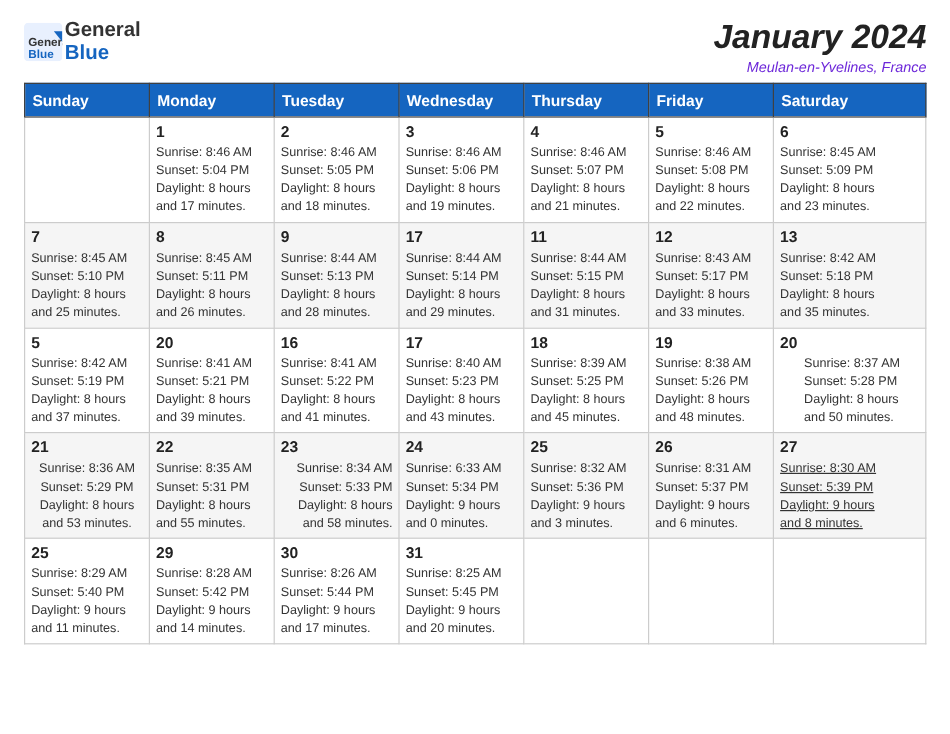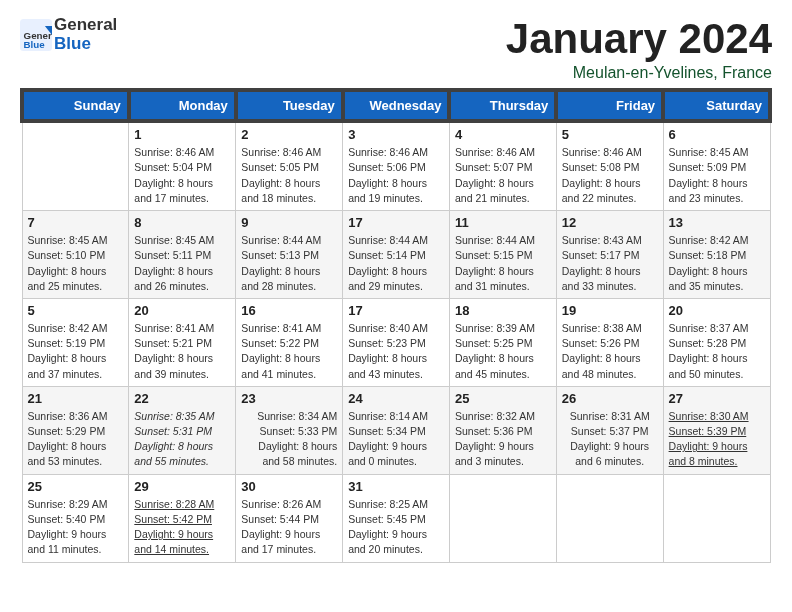--- a/index.html
+++ b/index.html
@@ -27,43 +27,45 @@
     }
     .logo-icon {
       width: 32px;
       height: 32px;
       margin-right: 2px;
     }
     .title-block {
       text-align: right;
     }
     .month-title {
-      font-size: 42px;
+      font-size: 28px;
       font-weight: bold;
       color: #222;
       line-height: 1.1;
+      font-style: italic;
     }
     .location {
-      font-size: 16px;
-      color: #14532d;
+      font-size: 12px;
+      color: #6d28d9;
       margin-top: 2px;
+      font-style: italic;
     }
     table {
       width: 100%;
       border-collapse: collapse;
       margin-top: 6px;
     }
     thead tr th {
       background-color: #1565c0;
       color: #fff;
       font-size: 13px;
       font-weight: bold;
       padding: 6px 6px;
-      text-align: right;
-      border: 4px solid #404040;
+      text-align: left;
+      border: 1px solid #404040;
     }
     tbody tr td {
       border: 1px solid #ccc;
       vertical-align: top;
       padding: 4px 5px;
       font-size: 11px;
       color: #222;
       min-width: 90px;
       height: 80px;
       background: #fff;
@@ -258,65 +260,65 @@
           </td>
           <td>
             <span class="day-num">19</span>
             <div class="day-info" style="white-space: pre-line;">Sunrise: 8:38 AM
 Sunset: 5:26 PM
 Daylight: 8 hours
 and 48 minutes.</div>
           </td>
           <td>
             <span class="day-num">20</span>
-            <div class="day-info" style="white-space: pre-line;">Sunrise: 8:37 AM
+            <div class="day-info" style="white-space: pre-line; margin-left: 20px;">Sunrise: 8:37 AM
 Sunset: 5:28 PM
 Daylight: 8 hours
 and 50 minutes.</div>
           </td>
         </tr>
         <tr>
           <td>
             <span class="day-num">21</span>
-            <div class="day-info" style="white-space: pre-line;">Sunrise: 8:36 AM
+            <div class="day-info" style="white-space: pre-line; text-align: center;">Sunrise: 8:36 AM
 Sunset: 5:29 PM
 Daylight: 8 hours
 and 53 minutes.</div>
           </td>
           <td>
             <span class="day-num">22</span>
-            <div class="day-info" style="white-space: pre-line; font-style: italic;">Sunrise: 8:35 AM
+            <div class="day-info" style="white-space: pre-line;">Sunrise: 8:35 AM
 Sunset: 5:31 PM
 Daylight: 8 hours
 and 55 minutes.</div>
           </td>
           <td>
             <span class="day-num">23</span>
             <div class="day-info" style="white-space: pre-line; text-align: right;">Sunrise: 8:34 AM
 Sunset: 5:33 PM
 Daylight: 8 hours
 and 58 minutes.</div>
           </td>
           <td>
             <span class="day-num">24</span>
-            <div class="day-info" style="white-space: pre-line;">Sunrise: 8:14 AM
+            <div class="day-info" style="white-space: pre-line;">Sunrise: 6:33 AM
 Sunset: 5:34 PM
 Daylight: 9 hours
 and 0 minutes.</div>
           </td>
           <td>
             <span class="day-num">25</span>
             <div class="day-info" style="white-space: pre-line;">Sunrise: 8:32 AM
 Sunset: 5:36 PM
 Daylight: 9 hours
 and 3 minutes.</div>
           </td>
           <td>
             <span class="day-num">26</span>
-            <div class="day-info" style="white-space: pre-line; text-align: center;">Sunrise: 8:31 AM
+            <div class="day-info" style="white-space: pre-line;">Sunrise: 8:31 AM
 Sunset: 5:37 PM
 Daylight: 9 hours
 and 6 minutes.</div>
           </td>
           <td>
             <span class="day-num">27</span>
             <div class="day-info" style="white-space: pre-line; text-decoration: underline;">Sunrise: 8:30 AM
 Sunset: 5:39 PM
 Daylight: 9 hours
 and 8 minutes.</div>
@@ -325,21 +327,21 @@
         <tr>
           <td>
             <span class="day-num">25</span>
             <div class="day-info" style="white-space: pre-line;">Sunrise: 8:29 AM
 Sunset: 5:40 PM
 Daylight: 9 hours
 and 11 minutes.</div>
           </td>
           <td>
             <span class="day-num">29</span>
-            <div class="day-info" style="white-space: pre-line; text-decoration: underline;">Sunrise: 8:28 AM
+            <div class="day-info" style="white-space: pre-line;">Sunrise: 8:28 AM
 Sunset: 5:42 PM
 Daylight: 9 hours
 and 14 minutes.</div>
           </td>
           <td>
             <span class="day-num">30</span>
             <div class="day-info" style="white-space: pre-line;">Sunrise: 8:26 AM
 Sunset: 5:44 PM
 Daylight: 9 hours
 and 17 minutes.</div>

